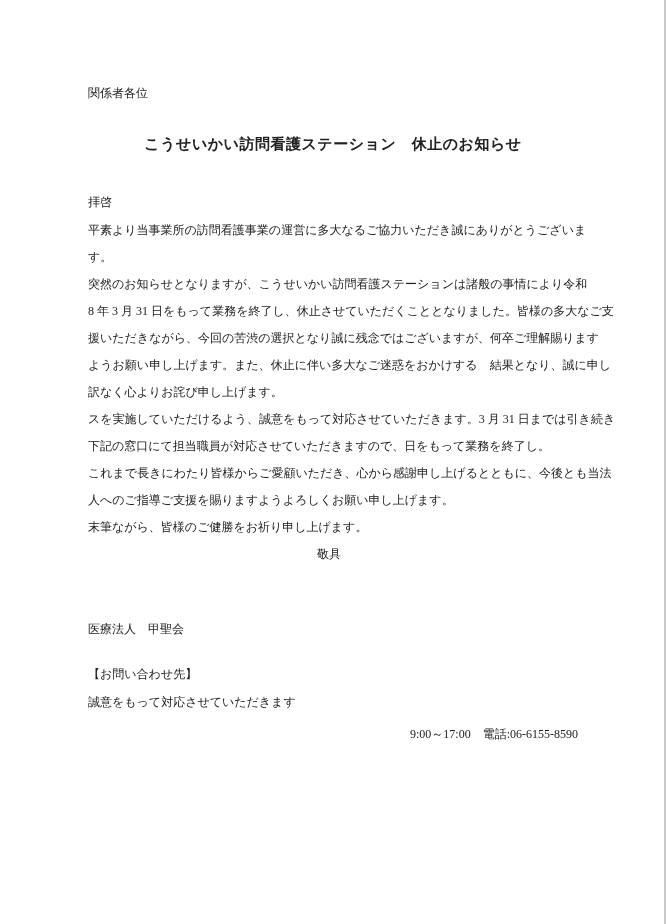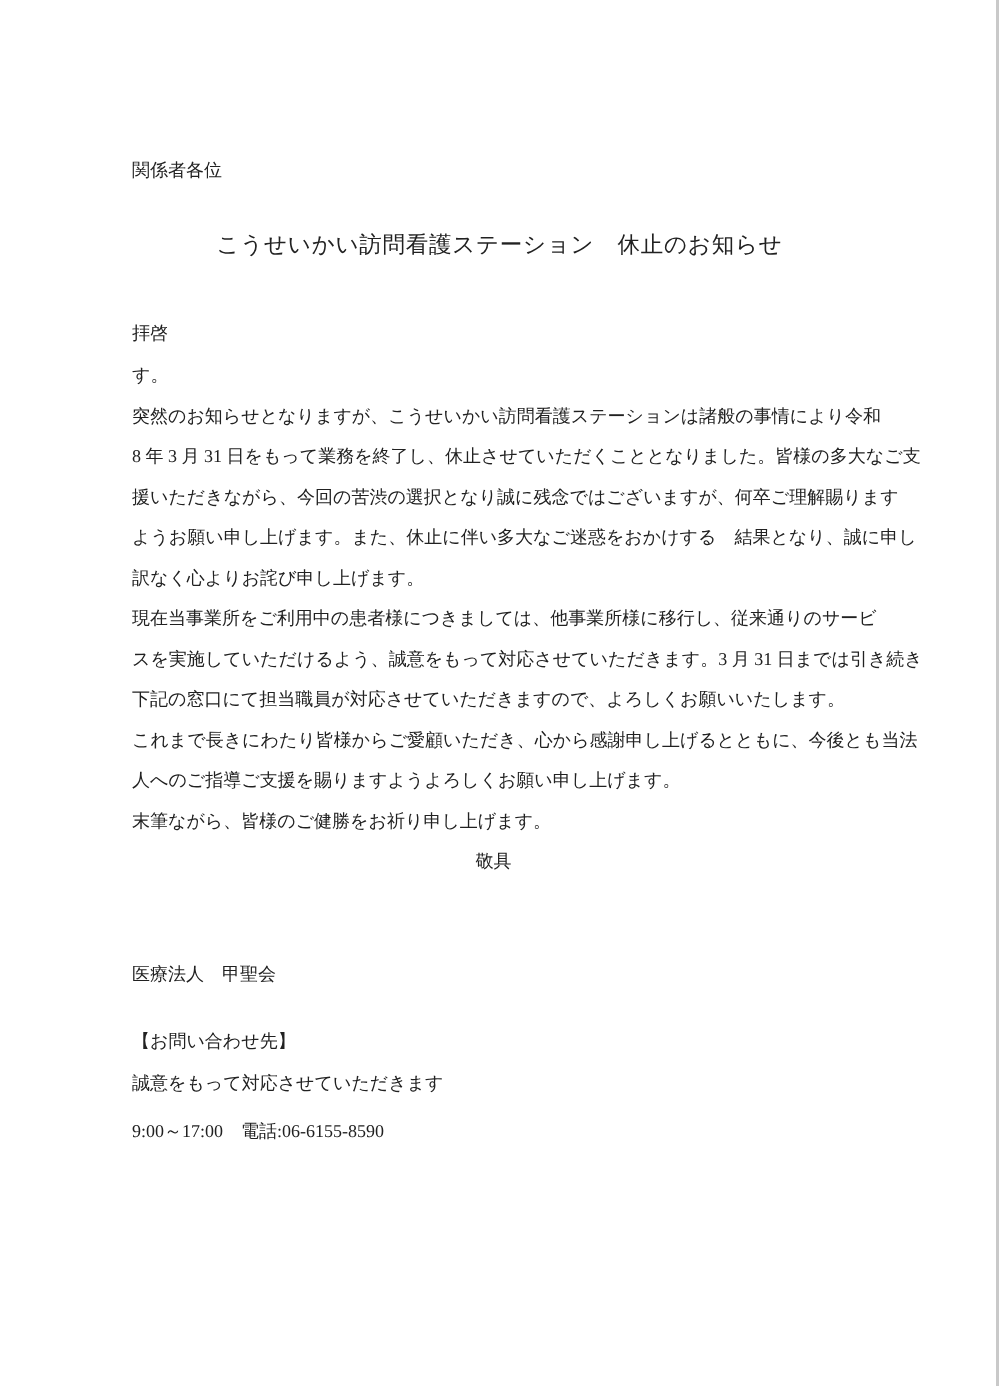--- a/index.html
+++ b/index.html
@@ -10,77 +10,77 @@
     font-family:"Liberation Serif","DejaVu Serif",serif;
     color:#212121;
     overflow:hidden;
   }
   .page-edge {
     position:absolute; top:0; right:0;
     width:2px; height:924px;
     background:#c9c9c9;
   }
   .doc {
-    position:absolute; left:88px; top:100px; width:490px;
+    position:absolute; left:88px; top:80px; width:490px;
   }
   .line {
     font-size:12px;
     line-height:27px;
     height:27px;
     white-space:nowrap;
     letter-spacing:0px;
   }
   .title {
     font-size:15px;
-    font-weight:normal;
+    font-weight:bold;
     line-height:30px;
     height:30px;
     text-align:center;
     letter-spacing:0.5px;
     margin-top:22px;
     white-space:nowrap;
   }
   .salutation   { margin-top:30px; }
   .para-1       { margin-top:1px; }
   .closing      { text-align:center; padding-right:8px; box-sizing:border-box; }
   .sig-block    { margin-top:48px; text-align:left; padding-right:8px; box-sizing:border-box; }
   .sig-line-2   { margin-top:2px; }
   .contact-heading { margin-top:18px; }
   .contact-name    { margin-top:1px; }
-  .contact-phone   { margin-top:5px; }
+  .contact-phone   { margin-top:5px;text-align:right; }
 </style>
 </head>
 <body>
 
 <div class="page-edge"></div>
 
 <div class="doc">
 
   <div class="line">関係者各位</div>
 
   <div class="title">こうせいかい訪問看護ステーション　休止のお知らせ</div>
 
   <div class="line salutation">拝啓</div>
 
   <div class="para-1">
+    <div class="line">平素より当事業所の訪問看護事業の運営に多大なるご協力いただき誠にありがとうございま</div>
     <div class="line">す。</div>
   </div>
 
   <div>
     <div class="line">突然のお知らせとなりますが、こうせいかい訪問看護ステーションは諸般の事情により令和</div>
     <div class="line">8 年 3 月 31 日をもって業務を終了し、休止させていただくこととなりました。皆様の多大なご支</div>
     <div class="line">援いただきながら、今回の苦渋の選択となり誠に残念ではございますが、何卒ご理解賜ります</div>
     <div class="line">ようお願い申し上げます。また、休止に伴い多大なご迷惑をおかけする　結果となり、誠に申し</div>
     <div class="line">訳なく心よりお詫び申し上げます。</div>
   </div>
 
   <div>
-    <div class="line">現在当事業所をご利用中の患者様につきましては、他事業所様に移行し、従来通りのサービ</div>
     <div class="line">スを実施していただけるよう、誠意をもって対応させていただきます。3 月 31 日までは引き続き</div>
-    <div class="line">下記の窓口にて担当職員が対応させていただきますので、よろしくお願いいたします。</div>
+    <div class="line">下記の窓口にて担当職員が対応させていただきますので、日をもって業務を終了し。</div>
   </div>
 
   <div>
     <div class="line">これまで長きにわたり皆様からご愛顧いただき、心から感謝申し上げるとともに、今後とも当法</div>
     <div class="line">人へのご指導ご支援を賜りますようよろしくお願い申し上げます。</div>
   </div>
 
   <div>
     <div class="line">末筆ながら、皆様のご健勝をお祈り申し上げます。</div>
   </div>

